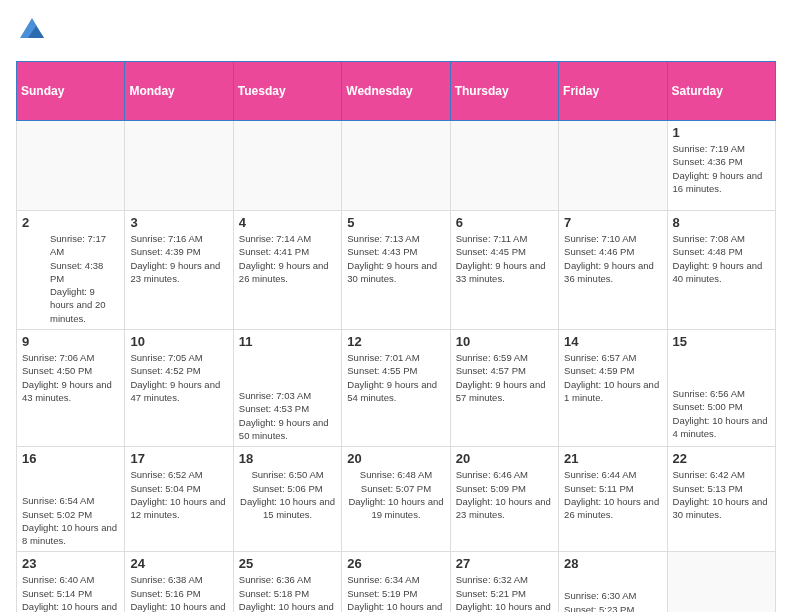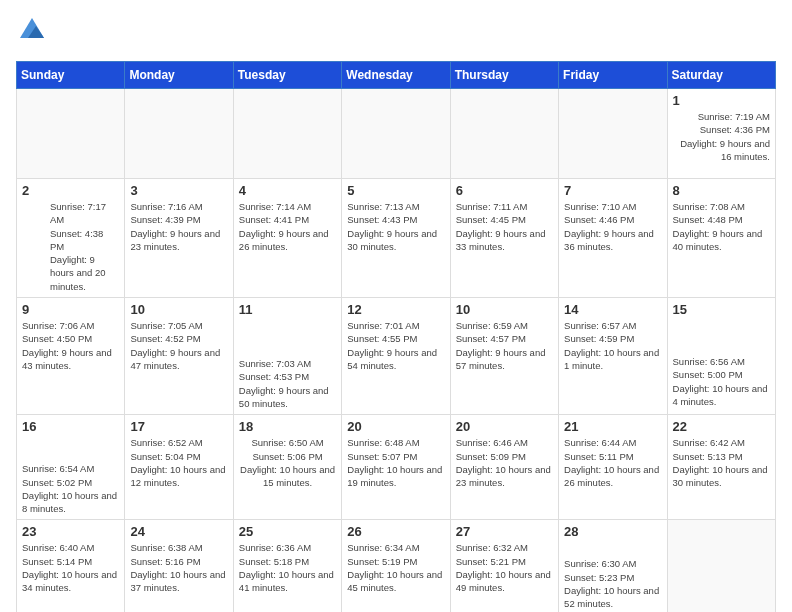--- a/index.html
+++ b/index.html
@@ -46,25 +46,25 @@
     .location {
       font-size: 14px;
       color: #555;
     }
     .calendar {
       width: 100%;
       border-collapse: collapse;
       border: 1px solid #ccc;
     }
     .calendar th {
-      background-color: #1d4ed8;
+      background-color: #ec4899;
       color: #fff;
       font-size: 12px;
       font-weight: bold;
-      padding: 6px 4px;
+      padding: 22px 4px;
       text-align: left;
       border: 1px solid #3a7bc8;
     }
     .calendar td {
       vertical-align: top;
       padding: 4px 5px;
       font-size: 10px;
       color: #333;
       border: 1px solid #ddd;
       width: calc(100% / 7);
@@ -122,21 +122,21 @@
   <tbody id="calendar-body">
   <tr>
         <td class="empty"></td>
         <td class="empty"></td>
         <td class="empty"></td>
         <td class="empty"></td>
         <td class="empty"></td>
         <td class="empty"></td>
         <td>
           <span class="day-number">1</span>
-          <div class="day-info" style="white-space: pre-line; text-align: right;">Sunrise: 7:19 AM
+          <div class="day-info" style="white-space: pre-line;">Sunrise: 7:19 AM
 Sunset: 4:36 PM
 Daylight: 9 hours and 16 minutes.</div>
         </td>
       </tr>
       <tr>
         <td>
           <span class="day-number">2</span>
           <div class="day-info" style="white-space: pre-line; margin-left: 28px;">Sunrise: 7:17 AM
 Sunset: 4:38 PM
 Daylight: 9 hours and 20 minutes.</div>
@@ -236,21 +236,21 @@
 Daylight: 10 hours and 12 minutes.</div>
         </td>
         <td>
           <span class="day-number">18</span>
           <div class="day-info" style="white-space: pre-line; text-align: center;">Sunrise: 6:50 AM
 Sunset: 5:06 PM
 Daylight: 10 hours and 15 minutes.</div>
         </td>
         <td>
           <span class="day-number">20</span>
-          <div class="day-info" style="white-space: pre-line;">Sunrise: 6:48 AM
+          <div class="day-info" style="white-space: pre-line; text-align: center;">Sunrise: 6:48 AM
 Sunset: 5:07 PM
 Daylight: 10 hours and 19 minutes.</div>
         </td>
         <td>
           <span class="day-number">20</span>
           <div class="day-info" style="white-space: pre-line;">Sunrise: 6:46 AM
 Sunset: 5:09 PM
 Daylight: 10 hours and 23 minutes.</div>
         </td>
         <td>

